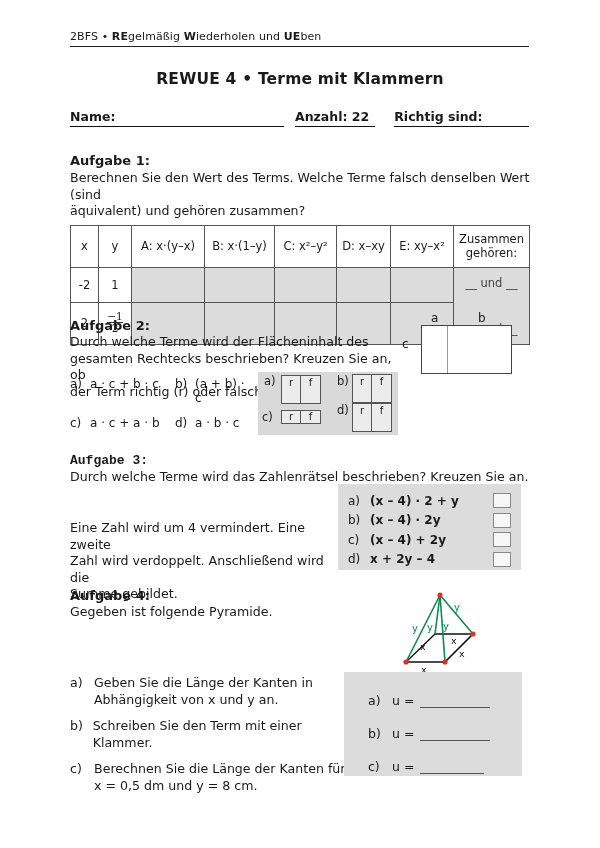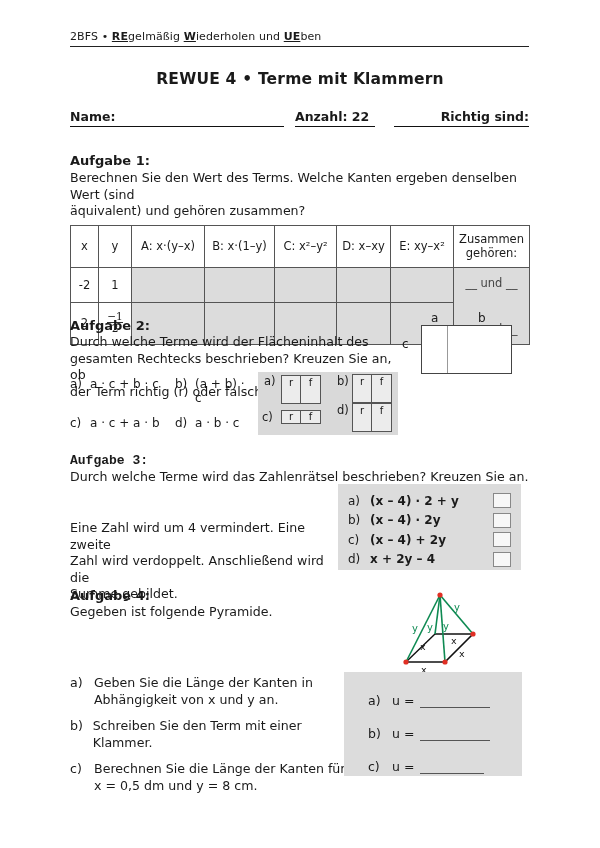--- a/index.html
+++ b/index.html
@@ -3,32 +3,32 @@
 <meta charset="utf-8">
 <style>
   * { margin:0; padding:0; box-sizing:border-box; }
   html,body { background:#ffffff; }
   body { font-family:"DejaVu Sans","Liberation Sans",sans-serif; color:#1a1a1a; }
   .page { position:relative; width:600px; height:848px; background:#fff; overflow:hidden; }
 
   
   .hdr { position:absolute; left:70px; right:71px; top:30px; font-size:11px;
          border-bottom:1.4px solid #222; padding-bottom:3px; letter-spacing:.1px; }
-  .hdr b { font-weight:bold;text-decoration:underline; }
+  .hdr b { font-weight:bold; }
 
   .title { position:absolute; left:0; right:0; top:70px; text-align:center;
            font-size:15.5px; font-weight:bold; letter-spacing:.2px; }
 
   
   .namerow { position:absolute; left:70px; right:71px; top:109px; display:flex;
              font-size:12.5px; font-weight:bold; }
   .seg { border-bottom:1.6px solid #111; padding-bottom:2px; }
   .seg-name { width:214px; }
   .seg-anzahl { margin-left:11px; padding-right:6px; }
-  .seg-richtig { margin-left:19px; flex:1;text-align:right; }
+  .seg-richtig { margin-left:19px; flex:1; }
 
   .h-task { font-size:13px; font-weight:bold; }
   .body-txt { font-size:12.6px; line-height:16.5px; }
 
   
   .t1 { position:absolute; left:70px; top:153px; width:460px; }
   .t1 .h-task { margin-bottom:2px; }
   table.grid { border-collapse:collapse; margin-top:5px; }
   table.grid td, table.grid th { border:1.2px solid #555; font-weight:normal;
         font-size:11.5px; text-align:center; vertical-align:middle; padding:0 2px; }
@@ -107,21 +107,21 @@
 
   <div class="namerow">
     <div class="seg seg-name"><span>Name:</span></div>
     <div class="seg seg-anzahl">Anzahl: 22</div>
     <div class="seg seg-richtig"><span>Richtig sind:</span></div>
   </div>
 
   <div class="t1">
     <div class="h-task">Aufgabe 1:</div>
     <div class="body-txt">
-      <div>Berechnen Sie den Wert des Terms. Welche Kanten ergeben denselben Wert (sind</div>
+      <div>Berechnen Sie den Wert des Terms. Welche Terme falsch denselben Wert (sind</div>
       <div>äquivalent) und gehören zusammen?</div>
     </div>
     <table class="grid">
       <tbody>
           <tr>
         <th style="width:28px;height:42px;">x</th>
         <th style="width:33px;">y</th>
         <th style="width:73px;">A: x·(y–x)</th>
         <th style="width:70px;">B: x·(1–y)</th>
         <th style="width:62px;">C: x²–y²</th>

